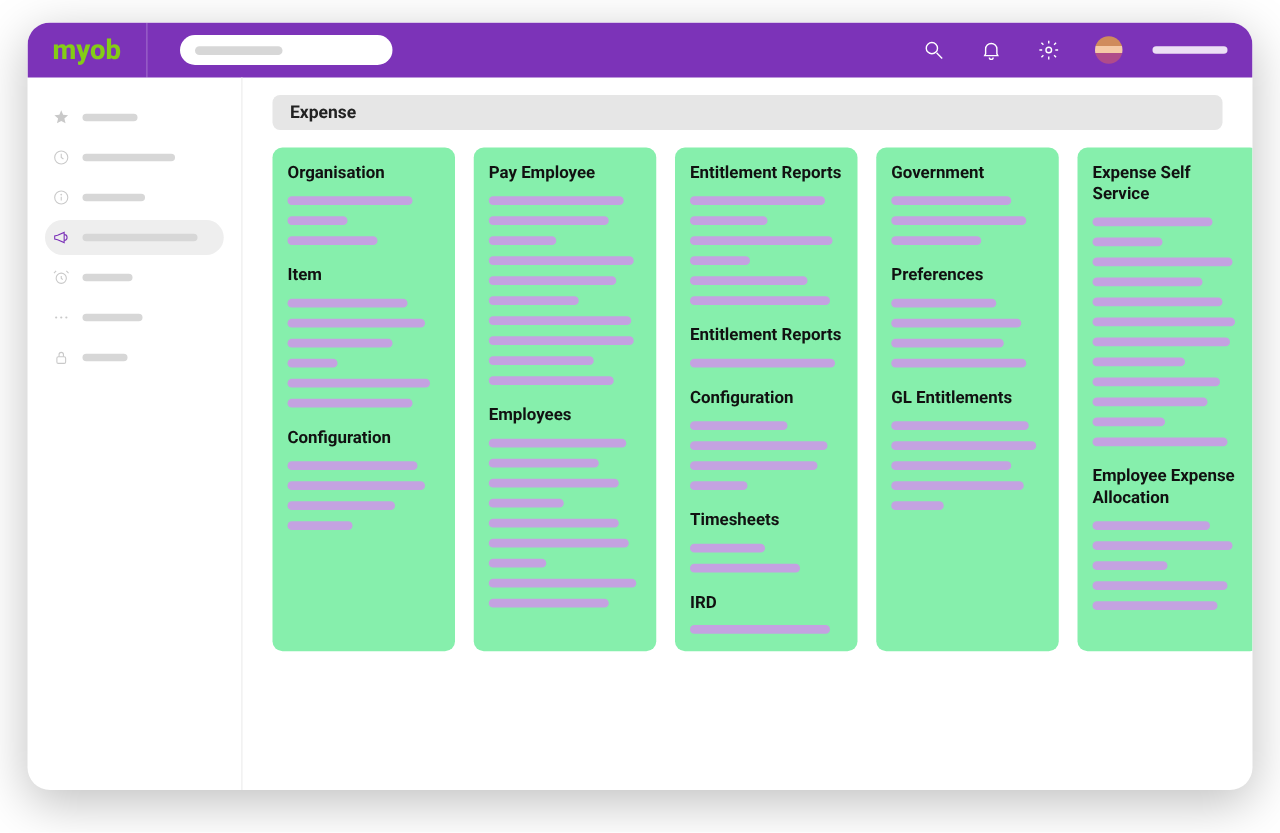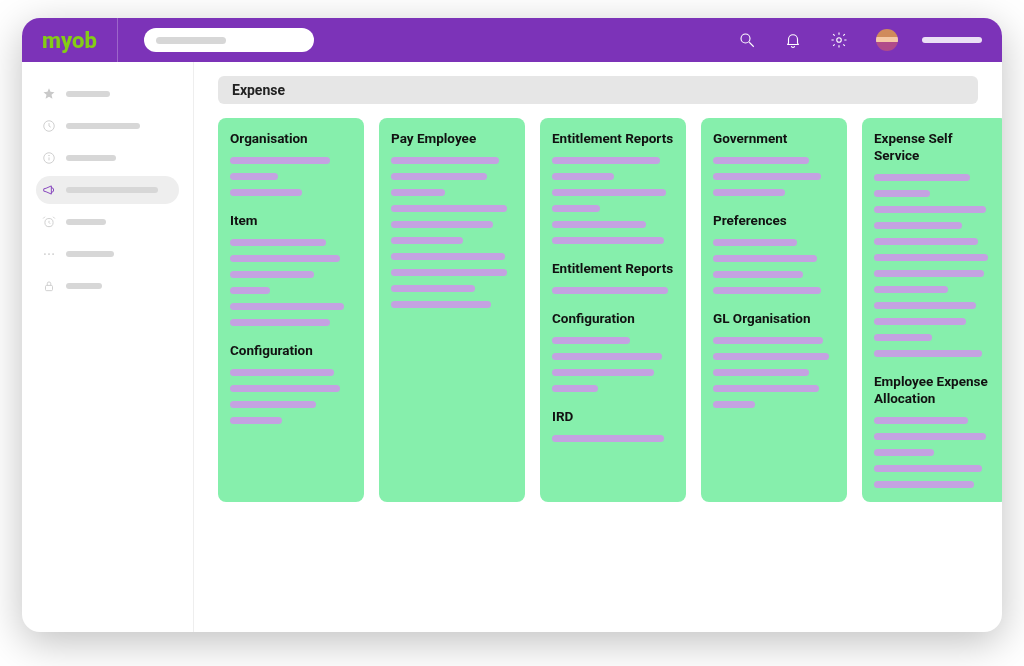--- a/index.html
+++ b/index.html
@@ -172,20 +172,32 @@
               <div class="link-bar" style="width: 96px;"></div>
               <div class="link-bar" style="width: 54px;"></div>
               <div class="link-bar" style="width: 116px;"></div>
               <div class="link-bar" style="width: 102px;"></div>
               <div class="link-bar" style="width: 72px;"></div>
               <div class="link-bar" style="width: 114px;"></div>
               <div class="link-bar" style="width: 116px;"></div>
               <div class="link-bar" style="width: 84px;"></div>
               <div class="link-bar" style="width: 100px;"></div>
             </div>
+            <div class="sec">
+              <div class="sec-title">Employees</div>
+              <div class="link-bar" style="width: 110px;"></div>
+              <div class="link-bar" style="width: 88px;"></div>
+              <div class="link-bar" style="width: 104px;"></div>
+              <div class="link-bar" style="width: 60px;"></div>
+              <div class="link-bar" style="width: 104px;"></div>
+              <div class="link-bar" style="width: 112px;"></div>
+              <div class="link-bar" style="width: 46px;"></div>
+              <div class="link-bar" style="width: 118px;"></div>
+              <div class="link-bar" style="width: 96px;"></div>
+            </div>
           </div>
           <div class="col">
             <div class="sec">
               <div class="sec-title">Entitlement Reports</div>
               <div class="link-bar" style="width: 108px;"></div>
               <div class="link-bar" style="width: 62px;"></div>
               <div class="link-bar" style="width: 114px;"></div>
               <div class="link-bar" style="width: 48px;"></div>
               <div class="link-bar" style="width: 94px;"></div>
               <div class="link-bar" style="width: 112px;"></div>
@@ -195,40 +207,45 @@
               <div class="link-bar" style="width: 116px;"></div>
             </div>
             <div class="sec">
               <div class="sec-title">Configuration</div>
               <div class="link-bar" style="width: 78px;"></div>
               <div class="link-bar" style="width: 110px;"></div>
               <div class="link-bar" style="width: 102px;"></div>
               <div class="link-bar" style="width: 46px;"></div>
             </div>
             <div class="sec">
+              <div class="sec-title">Timesheets</div>
+              <div class="link-bar" style="width: 60px;"></div>
+              <div class="link-bar" style="width: 88px;"></div>
+            </div>
+            <div class="sec">
               <div class="sec-title">IRD</div>
               <div class="link-bar" style="width: 112px;"></div>
             </div>
           </div>
           <div class="col">
             <div class="sec">
               <div class="sec-title">Government</div>
               <div class="link-bar" style="width: 96px;"></div>
               <div class="link-bar" style="width: 108px;"></div>
               <div class="link-bar" style="width: 72px;"></div>
             </div>
             <div class="sec">
               <div class="sec-title">Preferences</div>
               <div class="link-bar" style="width: 84px;"></div>
               <div class="link-bar" style="width: 104px;"></div>
               <div class="link-bar" style="width: 90px;"></div>
               <div class="link-bar" style="width: 108px;"></div>
             </div>
             <div class="sec">
-              <div class="sec-title">GL Organisation</div>
+              <div class="sec-title">GL Entitlements</div>
               <div class="link-bar" style="width: 110px;"></div>
               <div class="link-bar" style="width: 116px;"></div>
               <div class="link-bar" style="width: 96px;"></div>
               <div class="link-bar" style="width: 106px;"></div>
               <div class="link-bar" style="width: 42px;"></div>
             </div>
           </div>
           <div class="col">
             <div class="sec">
               <div class="sec-title">Expense Self Service</div>

